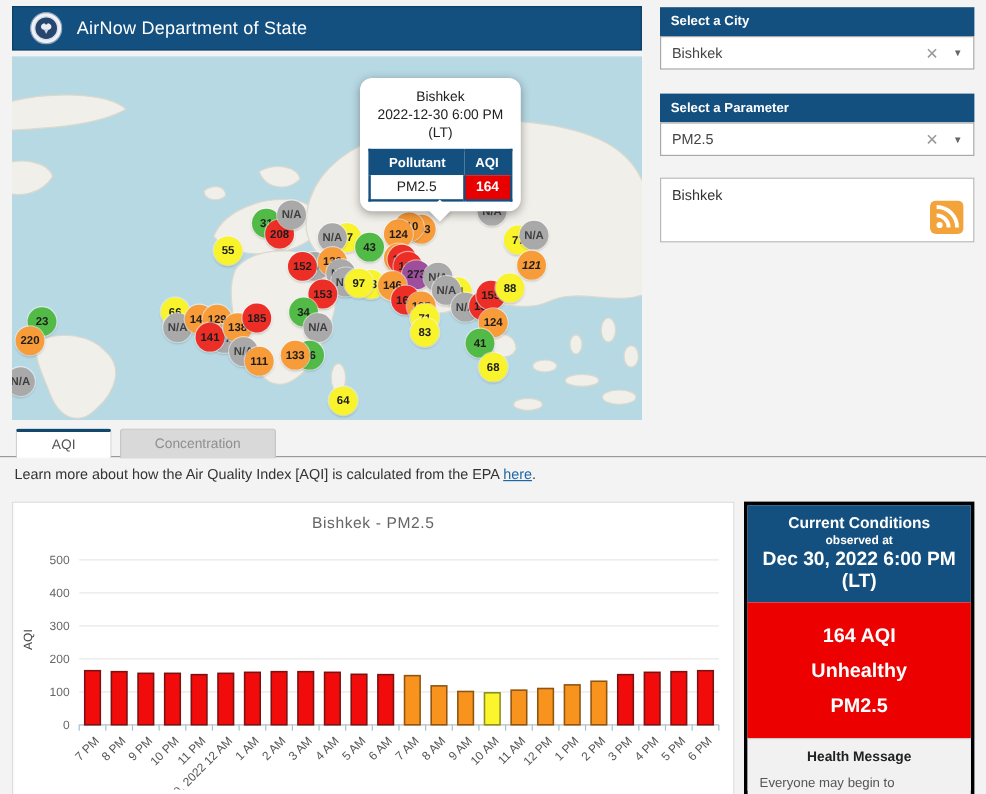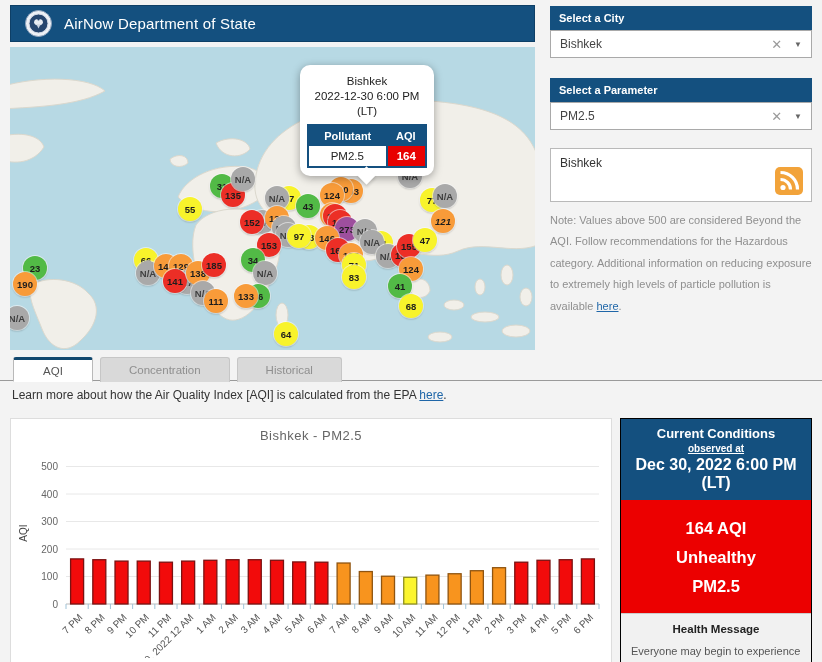--- a/index.html
+++ b/index.html
@@ -68,24 +68,24 @@
   .learn { position:absolute; left:12px; top:388px; font-size:12px; color:#333; }
 
   
   .chart-panel { position:absolute; left:10px; top:418px; width:602px; height:272px;
     background:#fff; border:1px solid #ddd; overflow:hidden; }
   .chart-title { text-align:center; margin-top:9px; font-size:13px; color:#666;
     letter-spacing:.5px; }
 
   
   .cc { position:absolute; left:620px; top:418px; width:192px; height:244px;
-    background:#fff; border:1px solid #000000; display:flex; flex-direction:column; }
+    background:#fff; border:3px solid #000000; display:flex; flex-direction:column; }
   .cc-head { background:#14507f; color:#fff; text-align:center; padding:7px 4px 8px; }
   .cc-head .l1 { font-size:13px; font-weight:bold; }
-  .cc-head .l2 { font-size:10px; font-weight:bold; margin-top:2px;text-decoration:underline; }
+  .cc-head .l2 { font-size:10px; font-weight:bold; margin-top:2px; }
   .cc-head .l3 { font-size:16px; font-weight:bold; margin-top:2px; }
   .cc-aqi { background:#ec0000; color:#fff; text-align:center; padding:14px 0 12px; }
   .cc-aqi div { font-size:16.5px; font-weight:bold; line-height:1.75; }
   .cc-health { background:#f1f1f1; flex:1; padding:9px 10px; border-top:1px solid #ccc; }
   .cc-health .ht { text-align:center; font-size:11.5px; color:#222; font-weight:600;
     margin-bottom:7px; }
   .cc-health .hb { font-size:11px; color:#555; line-height:1.7; }
 </style>
 </head>
 <body>
@@ -128,25 +128,25 @@
         <ellipse cx="506" cy="284" rx="14" ry="6"></ellipse>
         <ellipse cx="470" cy="240" rx="5" ry="8"></ellipse>
         <ellipse cx="497" cy="228" rx="6" ry="10"></ellipse>
         <ellipse cx="516" cy="250" rx="6" ry="9"></ellipse>
         <ellipse cx="430" cy="290" rx="12" ry="5"></ellipse>
       </g>
     </svg>
 
     <div id="markers">
         <div class="marker m-green" style="left: 13px; top: 209px;">23</div>
-        <div class="marker m-orange" style="left: 3px; top: 225px;">190</div>
+        <div class="marker m-orange" style="left: 3px; top: 225px;">220</div>
         <div class="marker m-gray" style="left: -5px; top: 259px;">N/A</div>
         <div class="marker m-yellow" style="left: 168px; top: 150px;">55</div>
         <div class="marker m-green" style="left: 200px; top: 127px;">31</div>
-        <div class="marker m-red" style="left: 211px; top: 136px;">135</div>
+        <div class="marker m-red" style="left: 211px; top: 136px;">208</div>
         <div class="marker m-gray" style="left: 221px; top: 120px;">N/A</div>
         <div class="marker m-yellow" style="left: 267px; top: 139px;">67</div>
         <div class="marker m-gray" style="left: 255px; top: 139px;">N/A</div>
         <div class="marker m-green" style="left: 286px; top: 147px;">43</div>
         <div class="marker m-gray" style="left: 240px; top: 163px;">N/A</div>
         <div class="marker m-red" style="left: 230px; top: 163px;">152</div>
         <div class="marker m-orange" style="left: 255px; top: 159px;">132</div>
         <div class="marker m-gray" style="left: 262px; top: 169px;">N/A</div>
         <div class="marker m-yellow" style="left: 287px; top: 178px;">73</div>
         <div class="marker m-gray" style="left: 266px; top: 176px;">N/A</div>
@@ -177,21 +177,21 @@
         <div class="marker m-yellow" style="left: 359px; top: 184px;">74</div>
         <div class="marker m-gray" style="left: 350px; top: 183px;">N/A</div>
         <div class="marker m-orange" style="left: 305px; top: 179px;">146</div>
         <div class="marker m-red" style="left: 316px; top: 191px;">162</div>
         <div class="marker m-orange" style="left: 329px; top: 196px;">125</div>
         <div class="marker m-yellow" style="left: 332px; top: 206px;">71</div>
         <div class="marker m-yellow" style="left: 332px; top: 218px;">83</div>
         <div class="marker m-gray" style="left: 366px; top: 197px;">N/A</div>
         <div class="marker m-red" style="left: 381px; top: 196px;">154</div>
         <div class="marker m-red" style="left: 387px; top: 187px;">155</div>
-        <div class="marker m-yellow" style="left: 403px; top: 181px;">47</div>
+        <div class="marker m-yellow" style="left: 403px; top: 181px;">88</div>
         <div class="marker m-orange" style="left: 389px; top: 210px;">124</div>
         <div class="marker m-green" style="left: 378px; top: 227px;">41</div>
         <div class="marker m-yellow" style="left: 389px; top: 247px;">68</div>
         <div class="marker m-yellow" style="left: 264px; top: 275px;">64</div>
         <div class="marker m-gray" style="left: 388px; top: 117px;">N/A</div>
         <div class="marker m-yellow" style="left: 410px; top: 141px;">77</div>
         <div class="marker m-gray" style="left: 423px; top: 137px;">N/A</div>
         <div class="marker m-orange" style="left: 421px; top: 162px; font-style: italic;">121</div>
       </div>
 
@@ -231,30 +231,26 @@
     </div>
     <div class="feedbox">
       <span>Bishkek</span>
       <svg class="rss" width="28" height="28" viewBox="0 0 28 28">
         <rect x="0" y="0" width="28" height="28" rx="5" fill="#f2a33a"></rect>
         <circle cx="8" cy="20.5" r="2.6" fill="#fff"></circle>
         <path d="M5.5 12.5 a10 10 0 0 1 10 10" fill="none" stroke="#fff" stroke-width="3.2"></path>
         <path d="M5.5 5.5 a17 17 0 0 1 17 17" fill="none" stroke="#fff" stroke-width="3.2"></path>
       </svg>
     </div>
-    <div class="note">
-      <span>Note: Values above 500 are considered Beyond the AQI. Follow recommendations for the Hazardous category. Additional information on reducing exposure to extremely high levels of particle pollution is available </span><a href="#">here</a><span>.</span>
-    </div>
   </div>
 
   <div class="tabrule"></div>
   <div class="tabs">
     <div class="tab active">AQI</div>
     <div class="tab inactive">Concentration</div>
-    <div class="tab inactive">Historical</div>
   </div>
 
   <div class="learn">
     <span>Learn more about how the Air Quality Index [AQI] is calculated from the EPA </span><a href="#">here</a><span>.</span>
   </div>
 
   <div class="chart-panel">
     <div class="chart-title">Bishkek - PM2.5</div>
     <svg id="chart" width="600" height="215">
         <text x="47" y="164.5" text-anchor="end" font-size="10" fill="#666">0</text>

